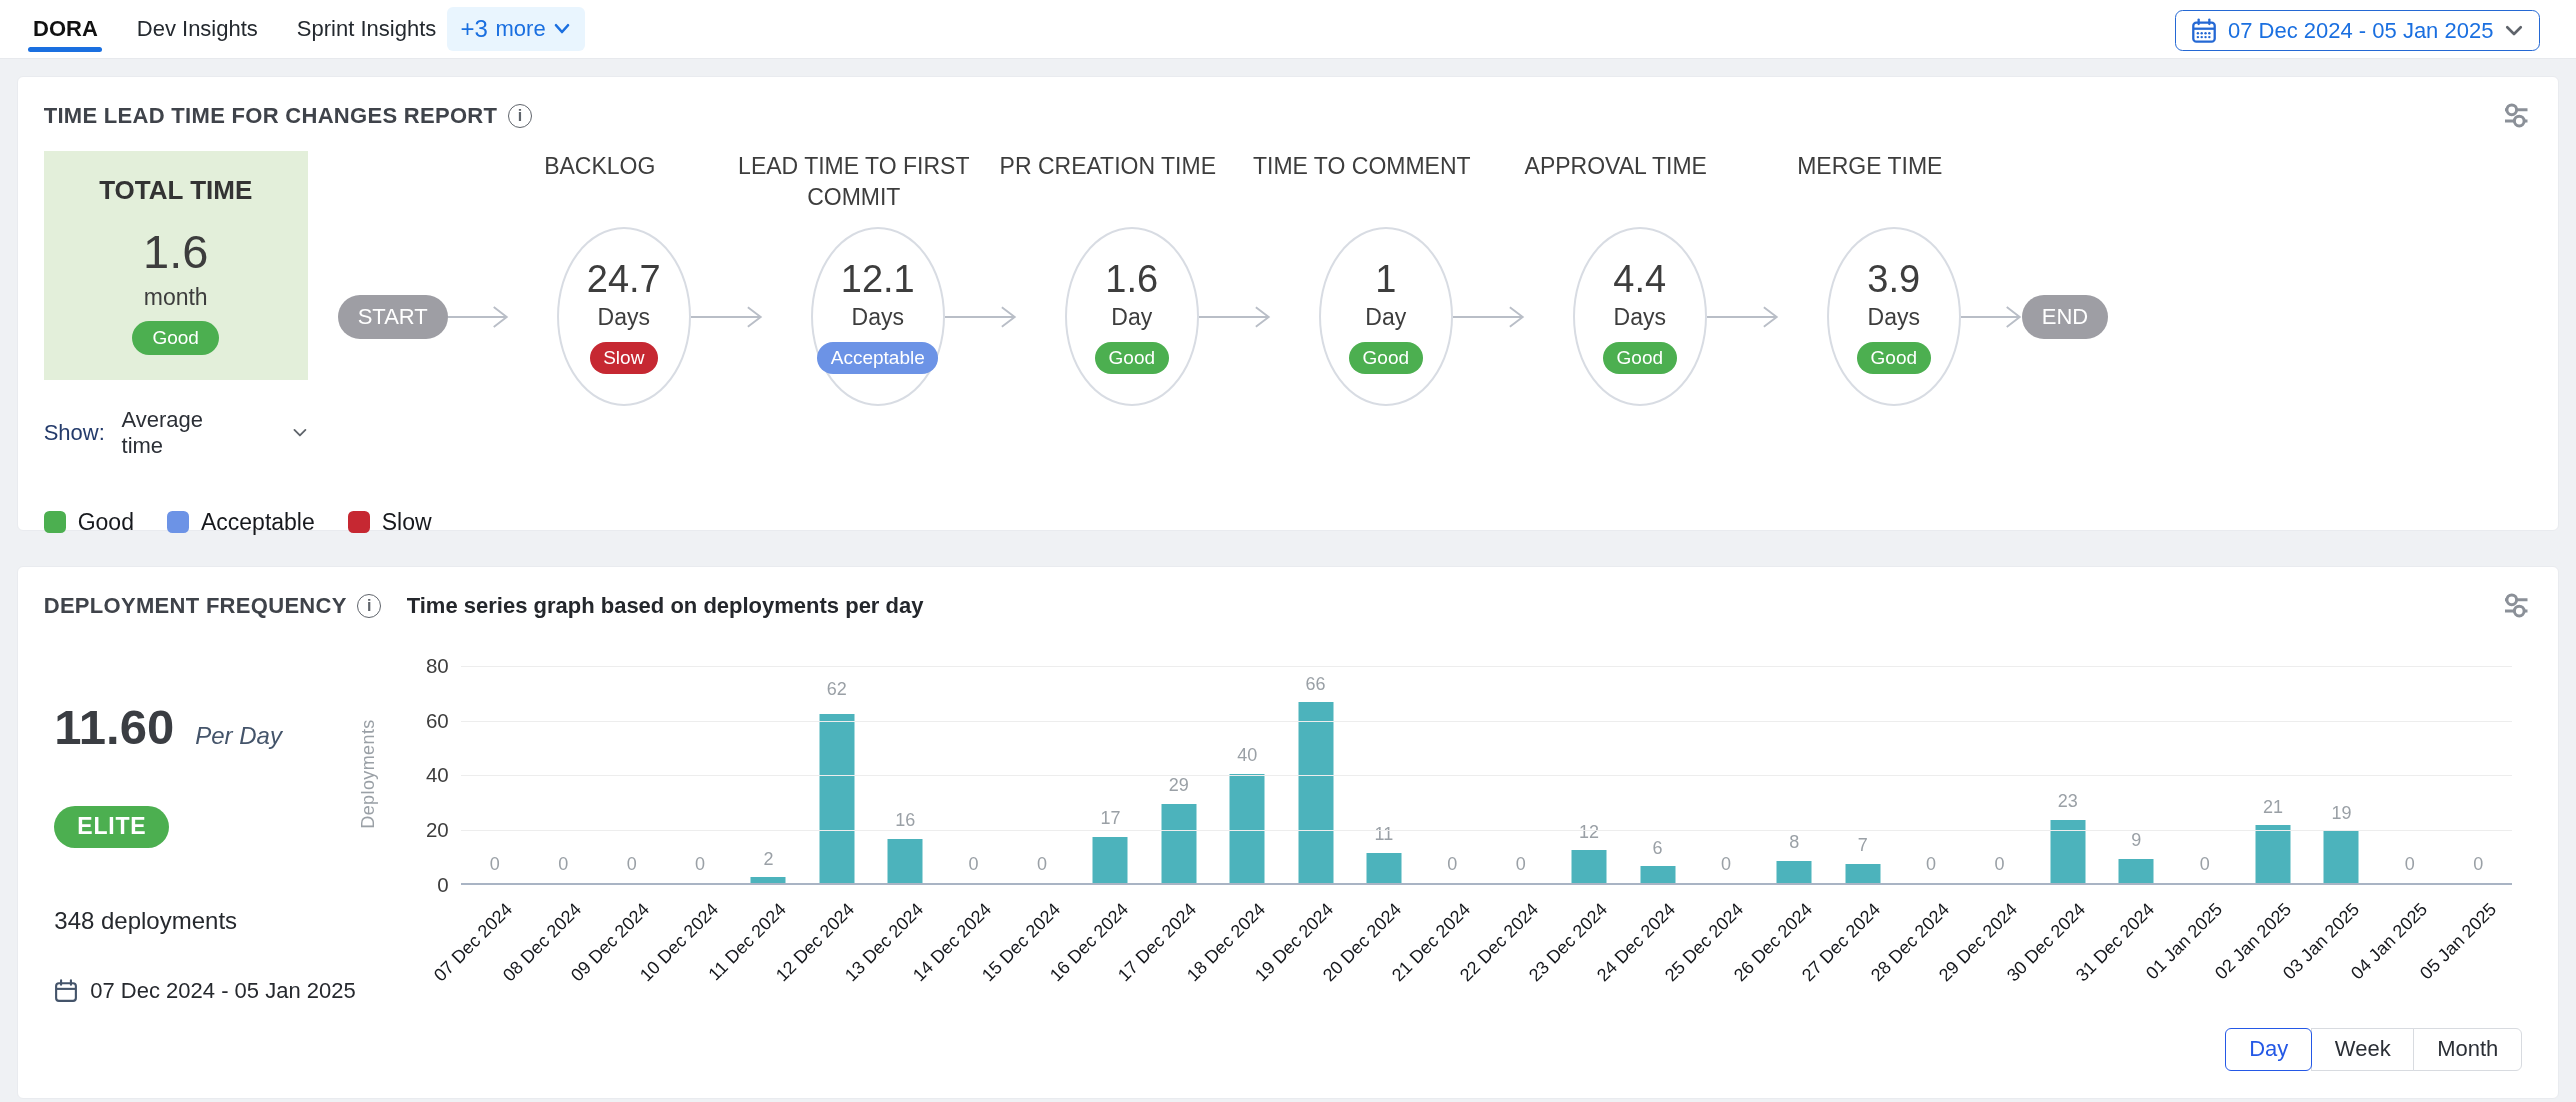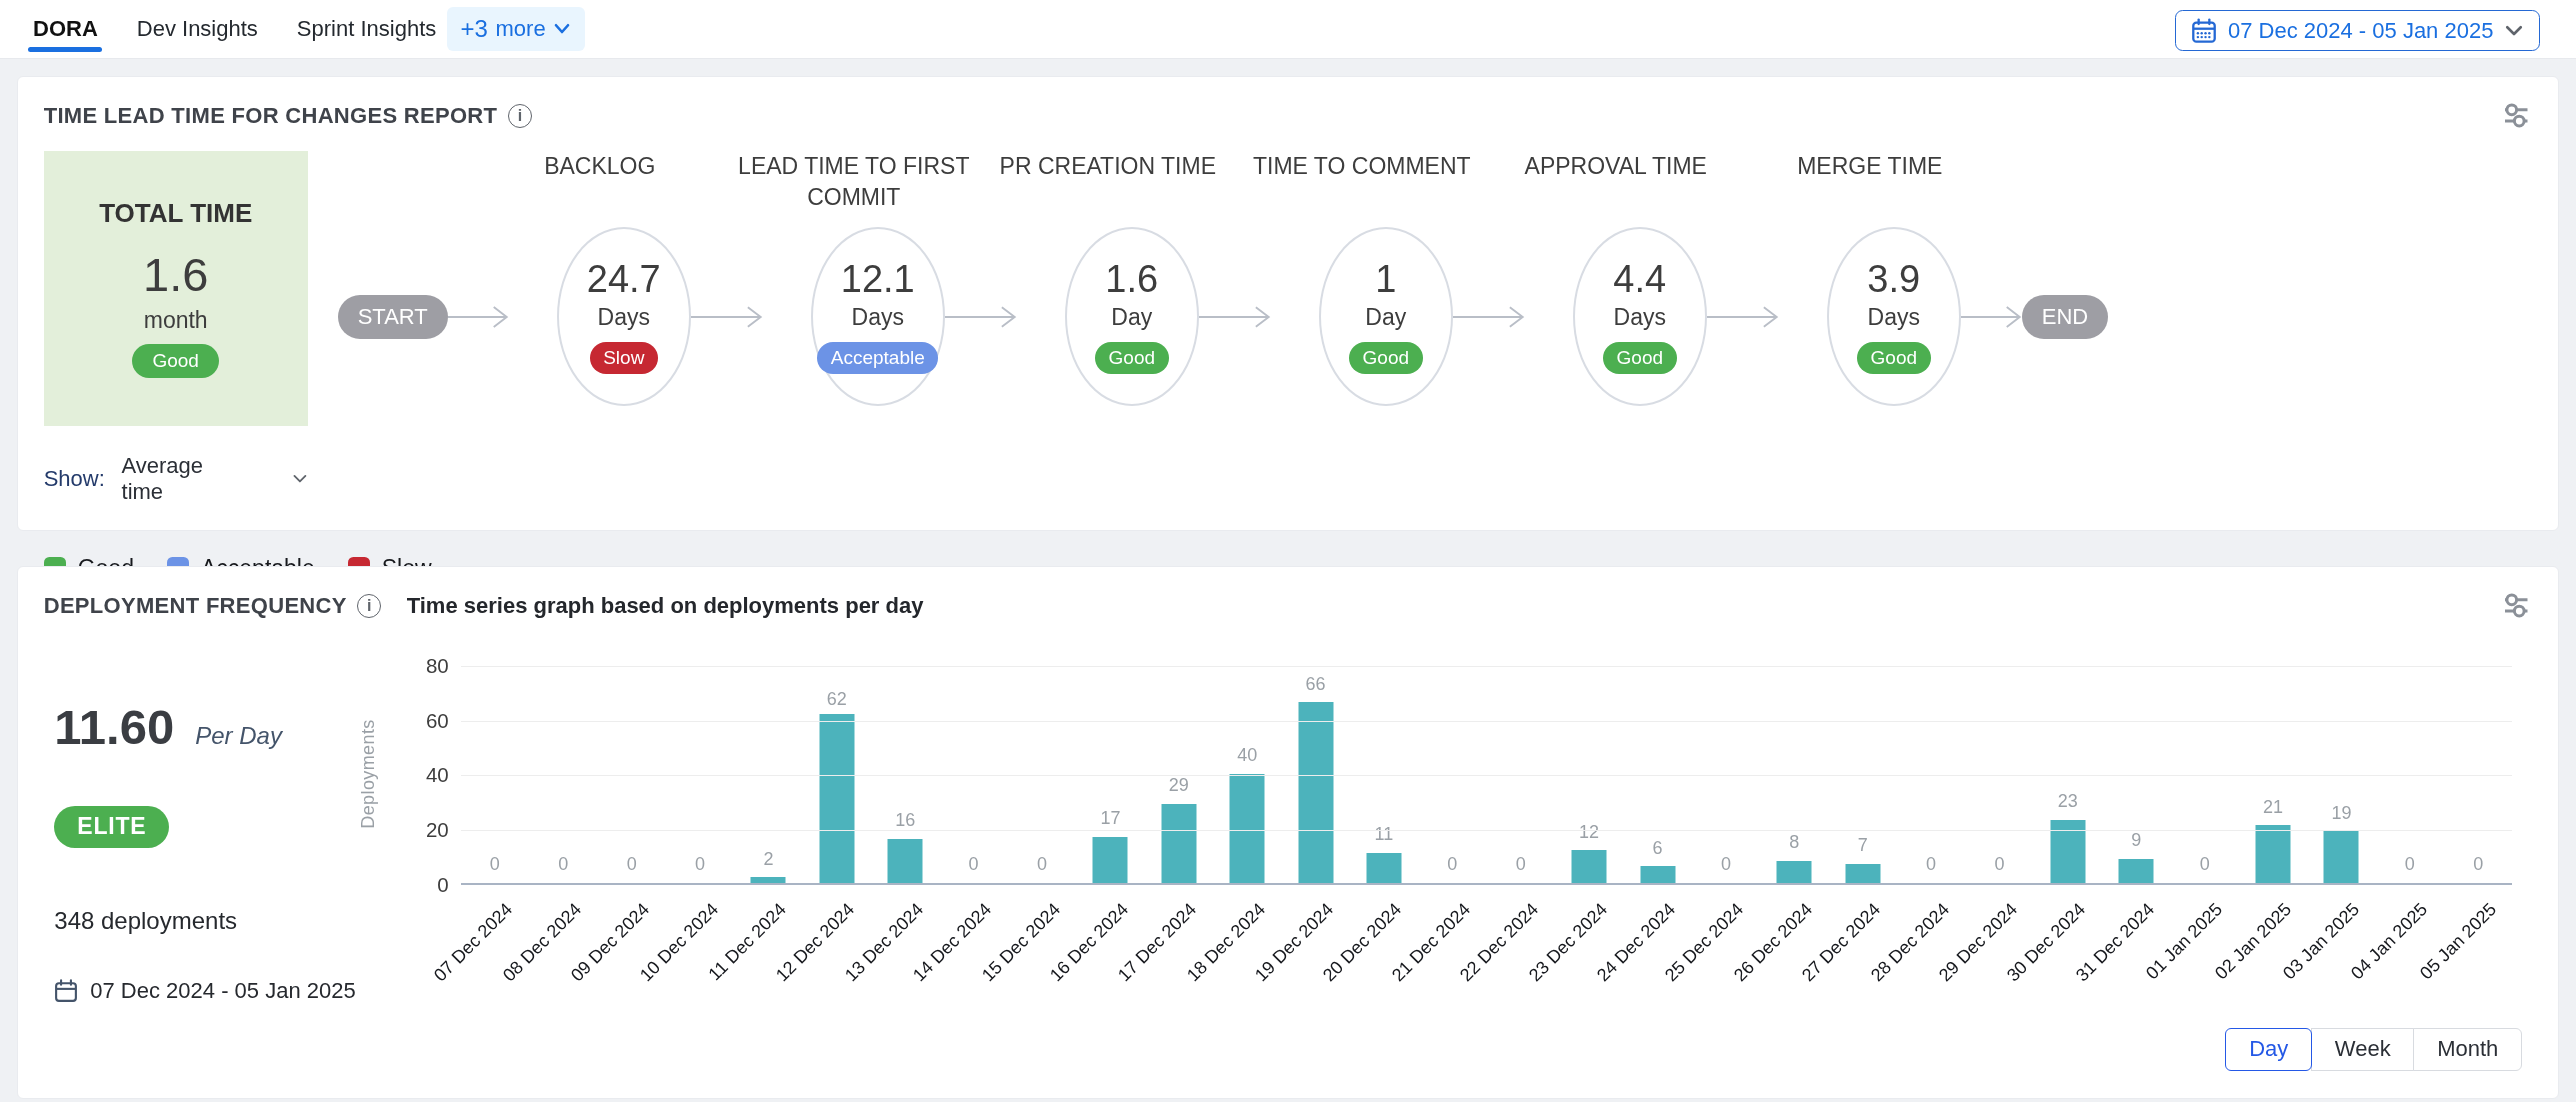--- a/index.html
+++ b/index.html
@@ -21,21 +21,21 @@
   #card-deploy { margin-top:35px; height:533px; padding:23px 26px; }
 
   .card-head { display:flex; align-items:center; }
   .card-title { font-size:22px; font-weight:600; color:#3f434a; letter-spacing:0.3px; }
   .info-icon { width:24px; height:24px; border:1.5px solid #5f646b; border-radius:50%; color:#5f646b; font-size:16px; display:inline-flex; align-items:center; justify-content:center; margin-left:10.6px; font-weight:600; }
   .sliders-icon { margin-left:auto; cursor:pointer; }
 
   
   .lt-body { display:flex; align-items:flex-start; margin-top:18px; }
   .total-col { width:264px; flex:none; }
-  .total-card { background:#e3efda; border-radius:0; height:275px; display:flex; flex-direction:column; align-items:center; justify-content:center; gap:4.6px; }
+  .total-card { background:#e3efda; border-radius:0; height:229px; display:flex; flex-direction:column; align-items:center; justify-content:center; gap:4.6px; }
   .total-label { font-size:26px; font-weight:700; color:#333; margin-bottom:13.7px; }
   .total-value { font-size:47px; color:#3d3d3d; }
   .total-unit { font-size:23px; color:#3d3d3d; margin-bottom:6px; }
   .pill { color:#fff; font-size:19px; padding:6px 20px; border-radius:758px; display:inline-block; }
   .show-row { margin-top:27px; display:flex; align-items:center; font-size:22px; cursor:pointer; }
   .show-label { color:#243b6b; font-weight:500; }
   .show-value { color:#2b2f36; margin-left:16.7px; }
   .show-row svg { margin-left:68px; }
 
   .flow { flex:1; display:flex; align-items:flex-start; padding-left:30px; }
@@ -310,21 +310,21 @@
        <span class="bar-value" style="bottom:7.6px">0</span>
        <span class="xlabel">10 Dec 2024</span>
      </div>
             <div class="col">
        <div class="bar" style="height:5.3px;background:#4cb3bc"></div>
        <span class="bar-value" style="bottom:13px">2</span>
        <span class="xlabel">11 Dec 2024</span>
      </div>
             <div class="col">
        <div class="bar" style="height:169px;background:#4cb3bc"></div>
-       <span class="bar-value" style="bottom:173px">62</span>
+       <span class="bar-value" style="bottom:183px">62</span>
        <span class="xlabel">12 Dec 2024</span>
      </div>
             <div class="col">
        <div class="bar" style="height:44px;background:#4cb3bc"></div>
        <span class="bar-value" style="bottom:52px">16</span>
        <span class="xlabel">13 Dec 2024</span>
      </div>
             <div class="col">
 
        <span class="bar-value" style="bottom:7.6px">0</span>

